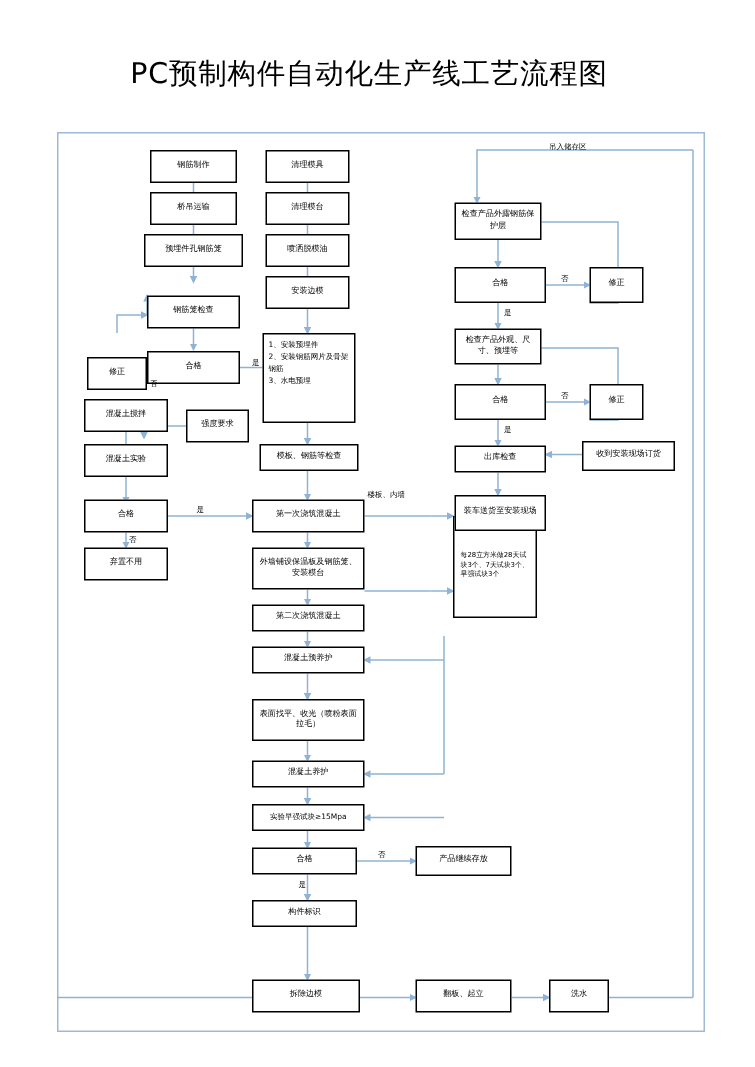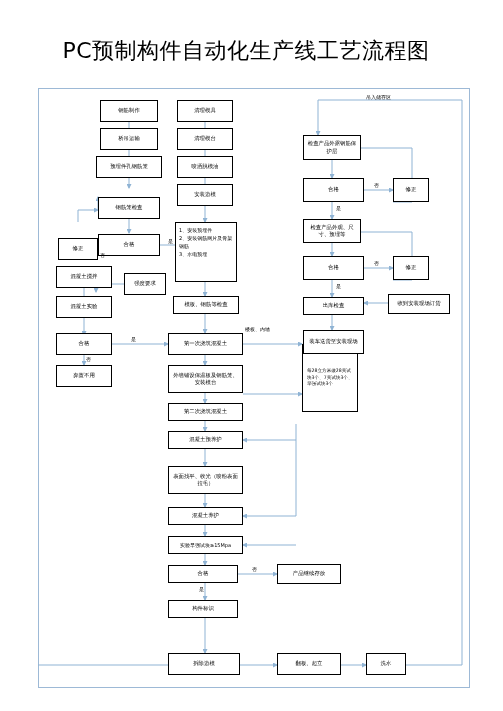--- a/index.html
+++ b/index.html
@@ -10,21 +10,21 @@
     font-family:"DejaVu Sans","Liberation Sans",sans-serif;
     position:relative;
     overflow:hidden;
   }
   #canvas{position:absolute;left:0;top:0;width:503px;height:711px;}
 
   .title{
     position:absolute;
     left:0;top:36px;width:492px;
     text-align:center;
-    font-size:22px;
+    font-size:19px;
     font-weight:normal;
     color:#000;
     letter-spacing:0.5px;
     font-family:"DejaVu Sans","Liberation Sans",sans-serif;
   }
 
   
   .box{
     position:absolute;
     box-sizing:border-box;

